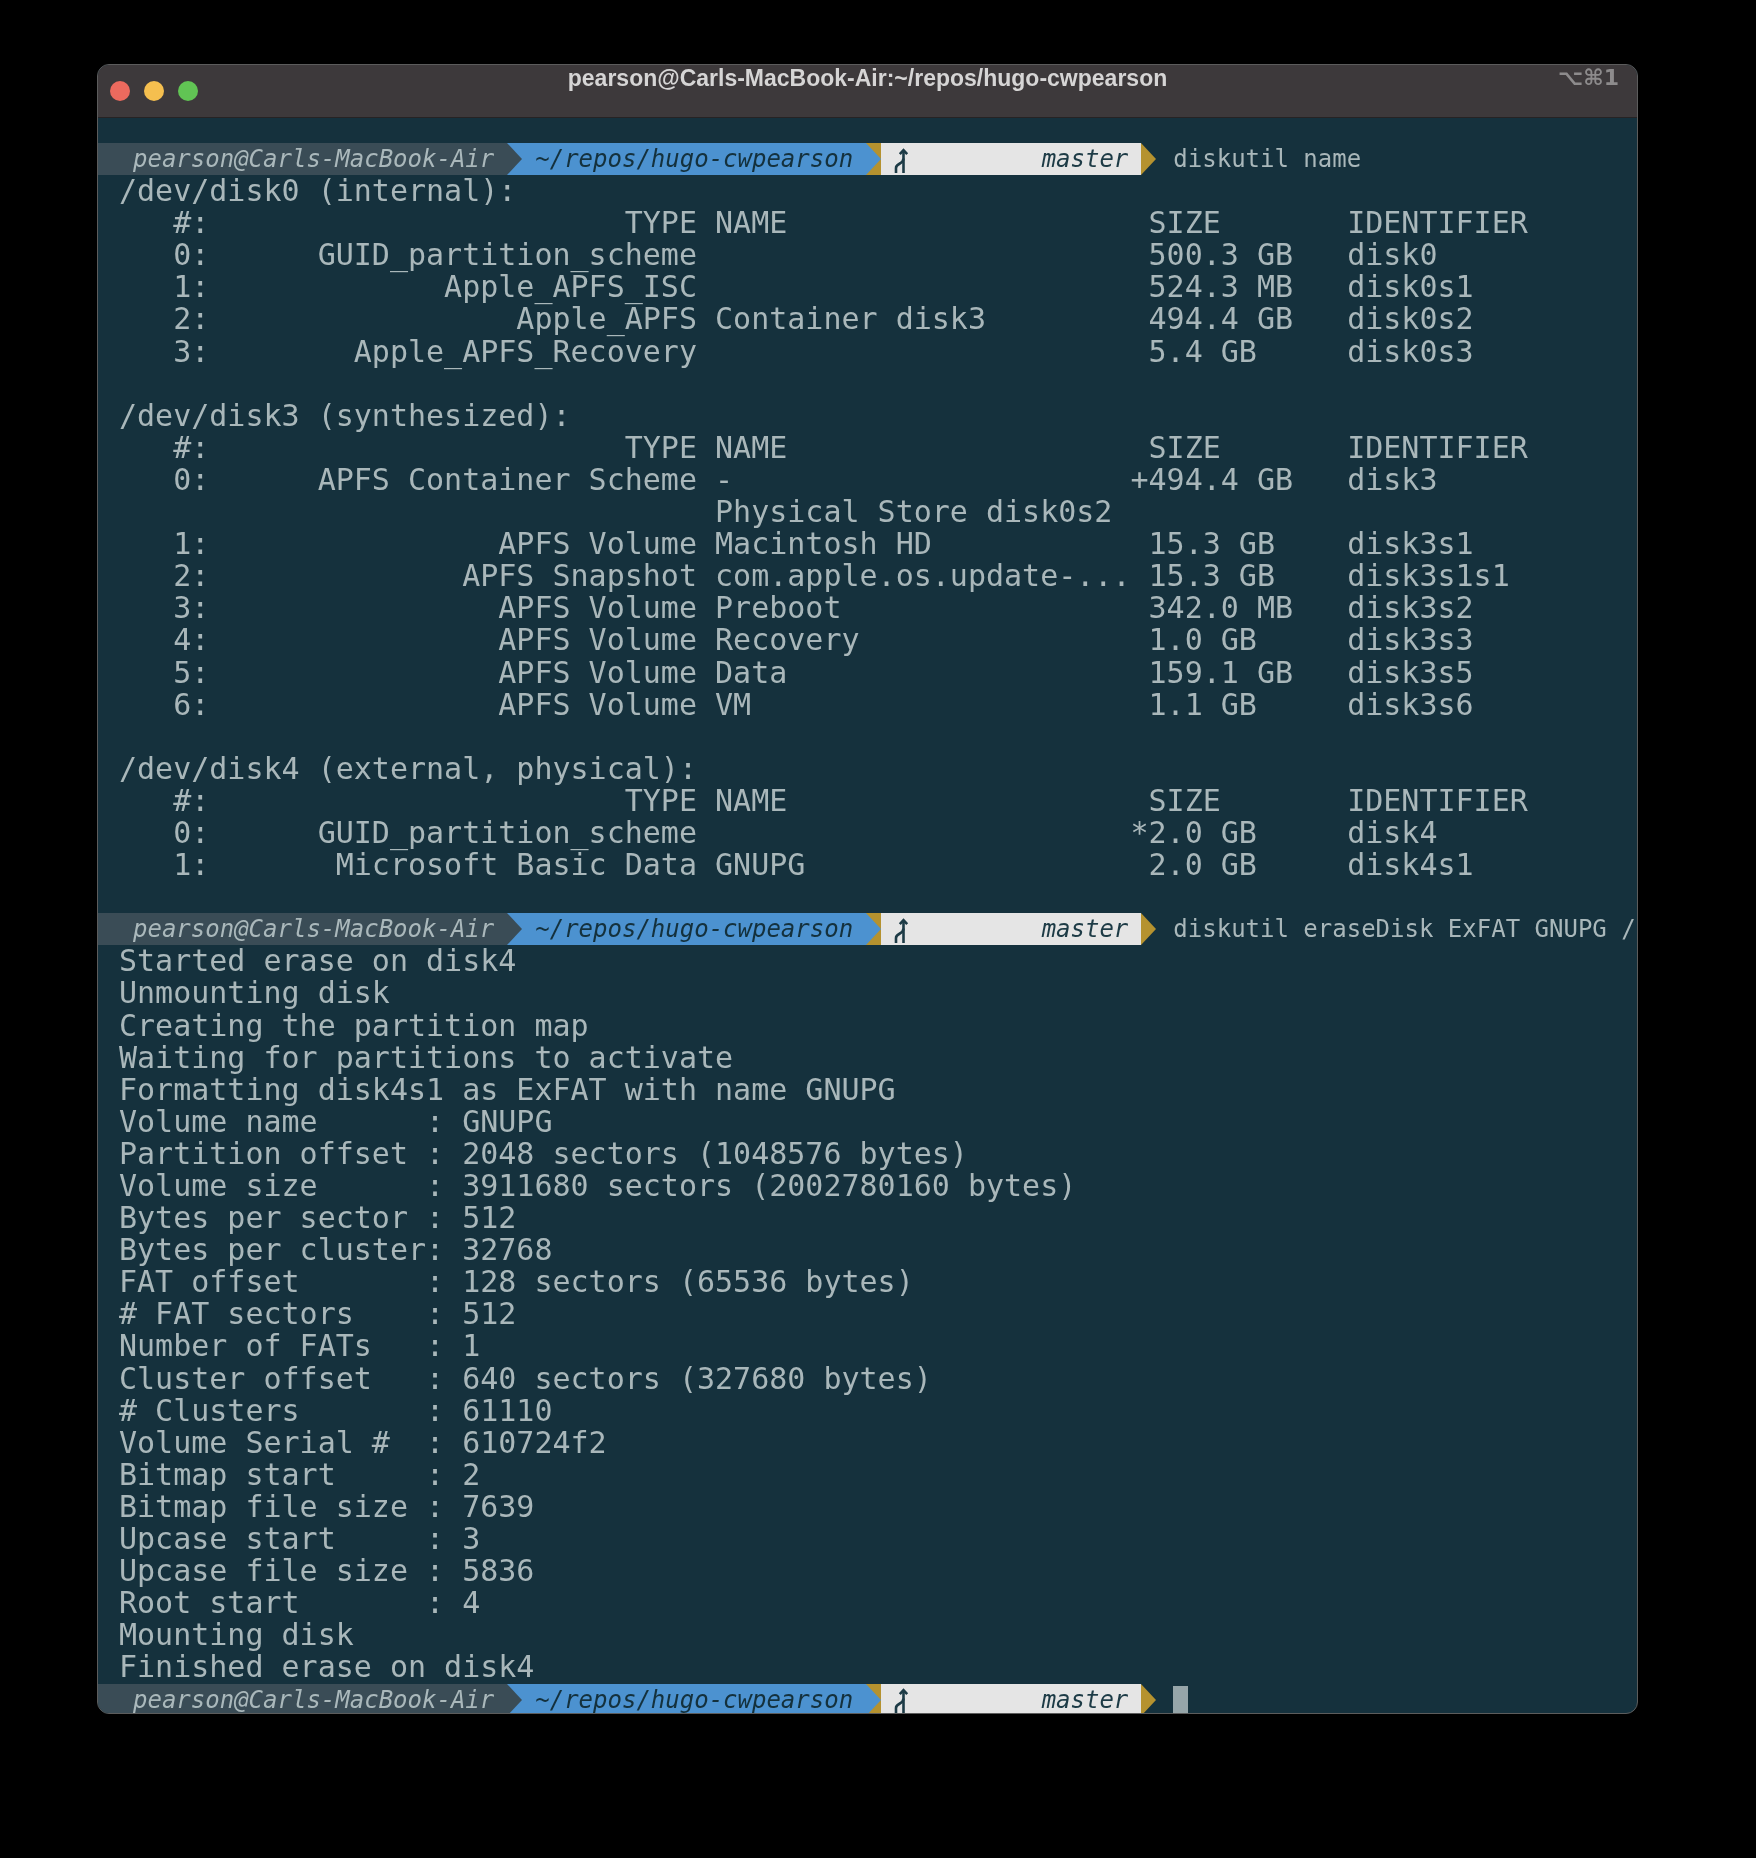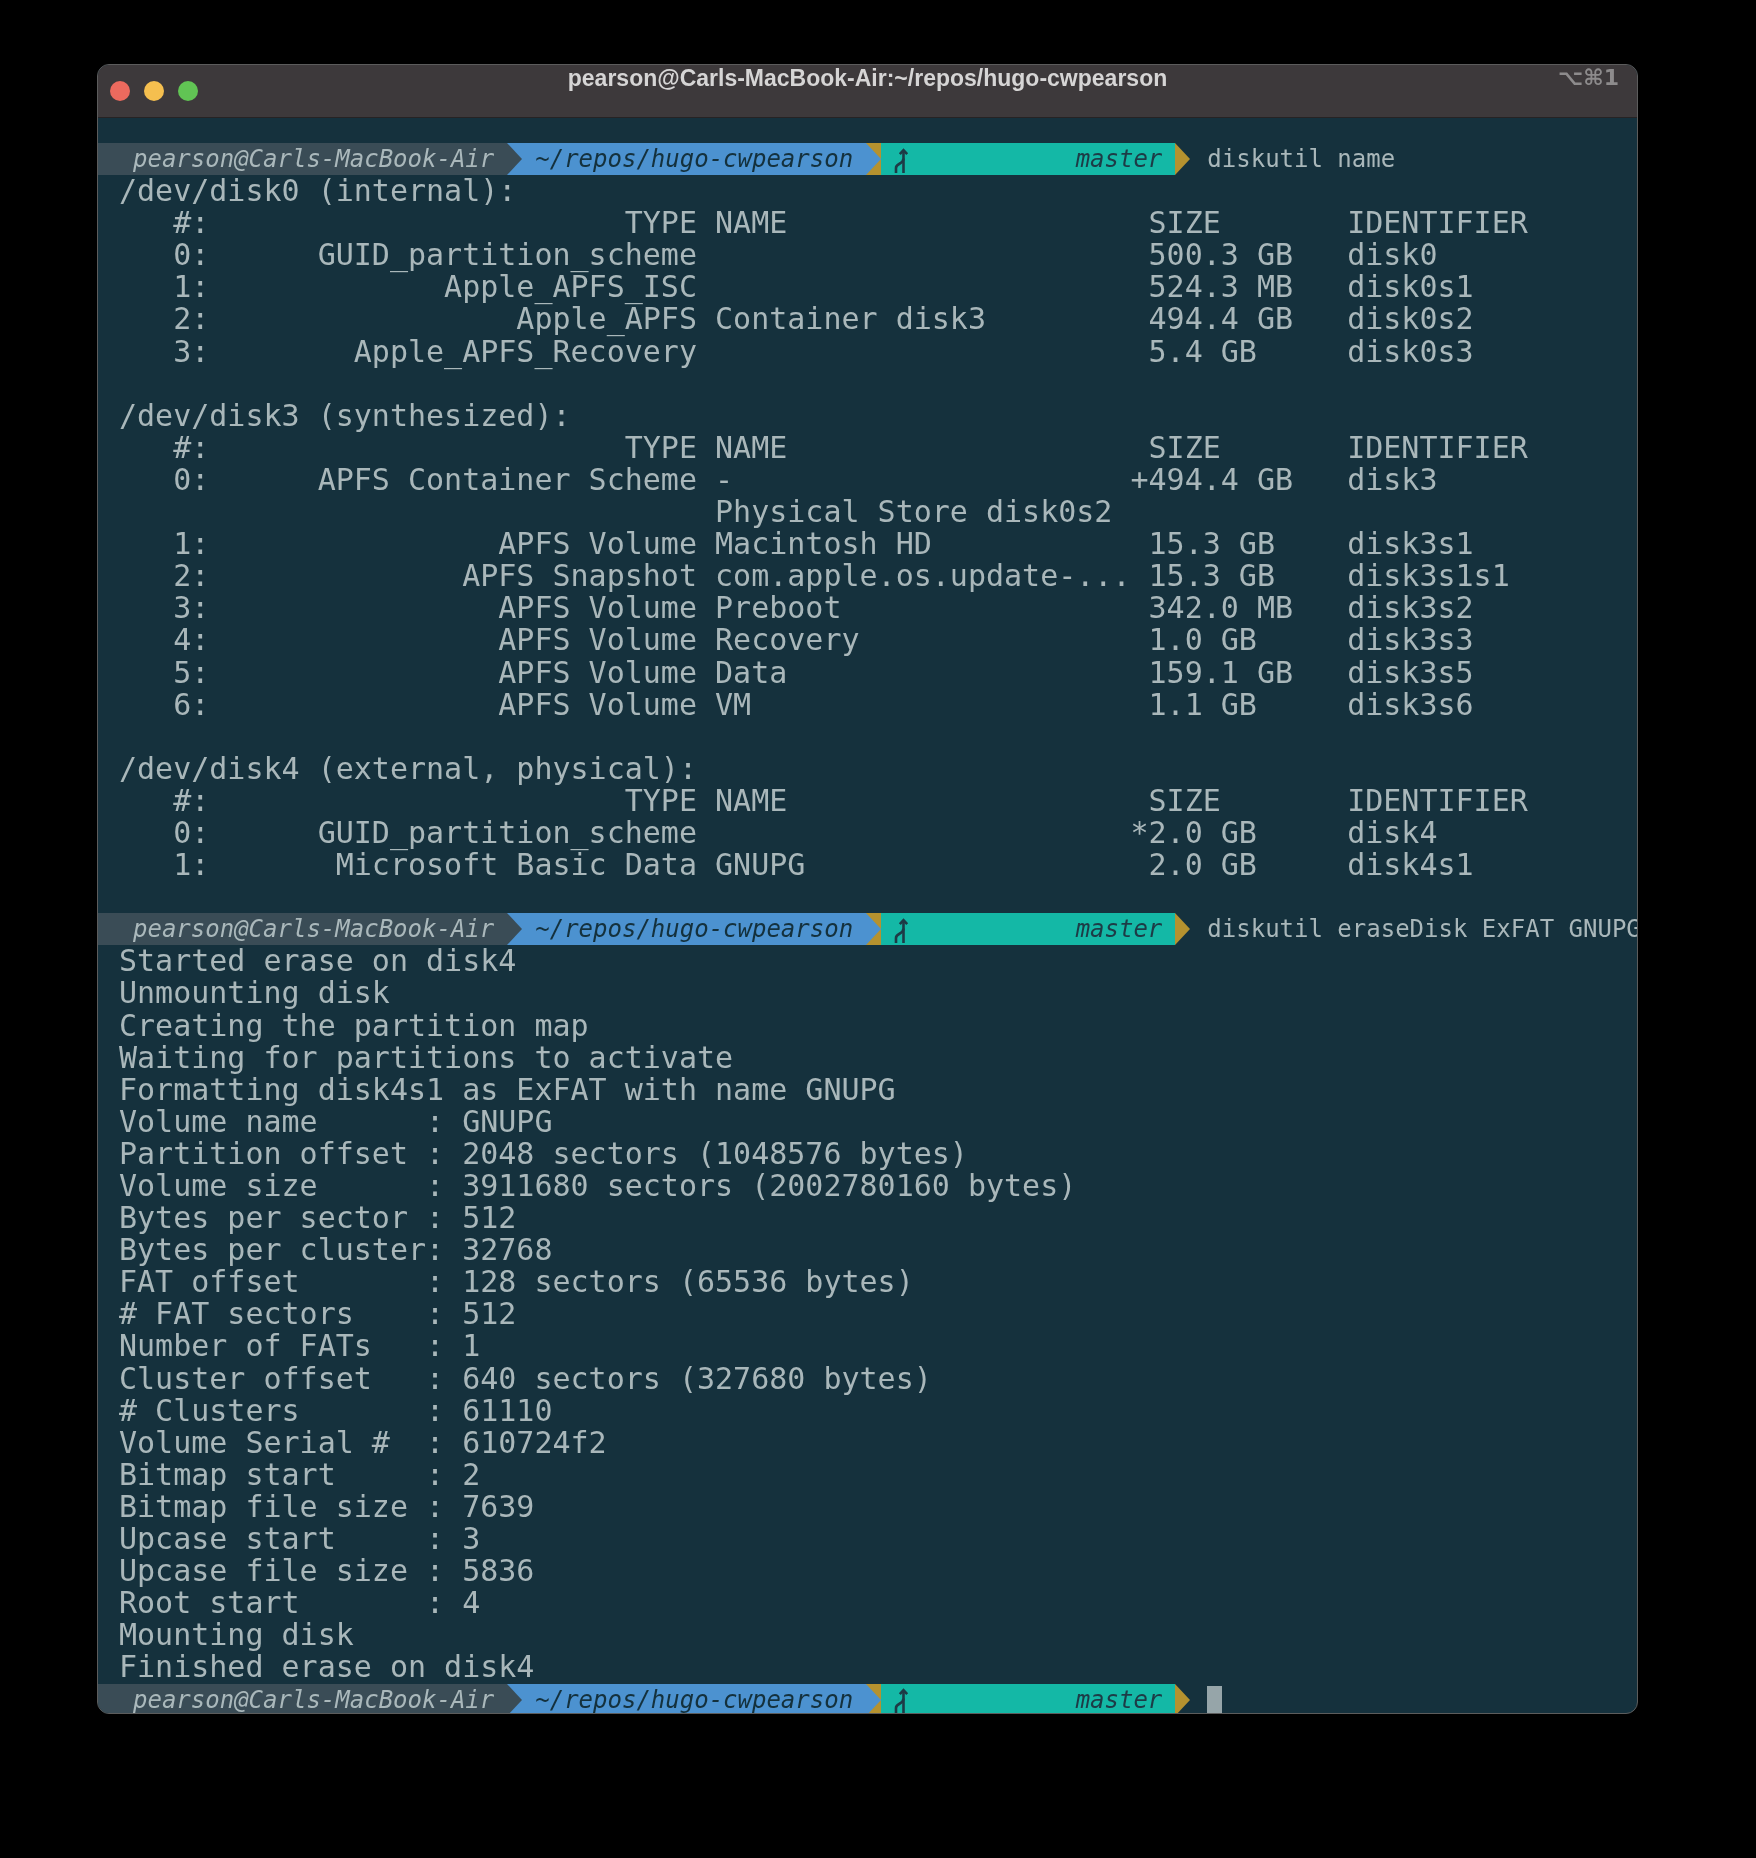--- a/index.html
+++ b/index.html
@@ -41,21 +41,21 @@
     margin:0;padding:0 0 0 21px;white-space:pre;
     font-family:"DejaVu Sans Mono",monospace;
     font-size:30px;line-height:32.1px;color:#a9b7ba;
   }
   
   .prompt{display:flex;height:32.1px;align-items:stretch;}
   .prompt.gap-before{margin-top:32.1px;}
   .seg{display:flex;align-items:center;white-space:pre;font-style:italic;}
   .seg.host{background:#3a4c56;color:#aab8bb;padding:0 13px 0 35px;}
   .seg.dir{background:#4c92d0;color:#14313d;padding:0 13px;}
-  .seg.git{background:#14b8a6;color:#1d3b46;padding:0 13px 0 9px;gap:34px;}
+  .seg.git{background:#e5e5e5;color:#1d3b46;padding:0 13px 0 9px;}
   .seg.git .label{margin-left:7px;}
   .pl-wrap{width:15px;flex:0 0 15px;overflow:hidden;}
   .pl-tri{
     width:0;height:0;
     border-top:16.05px solid transparent;
     border-bottom:16.05px solid transparent;
     border-left:15px solid #000;
   }
   .pl-wrap.to-dir{background:#4c92d0;}
   .pl-wrap.to-dir .pl-tri{border-left-color:#3a4c56;}

